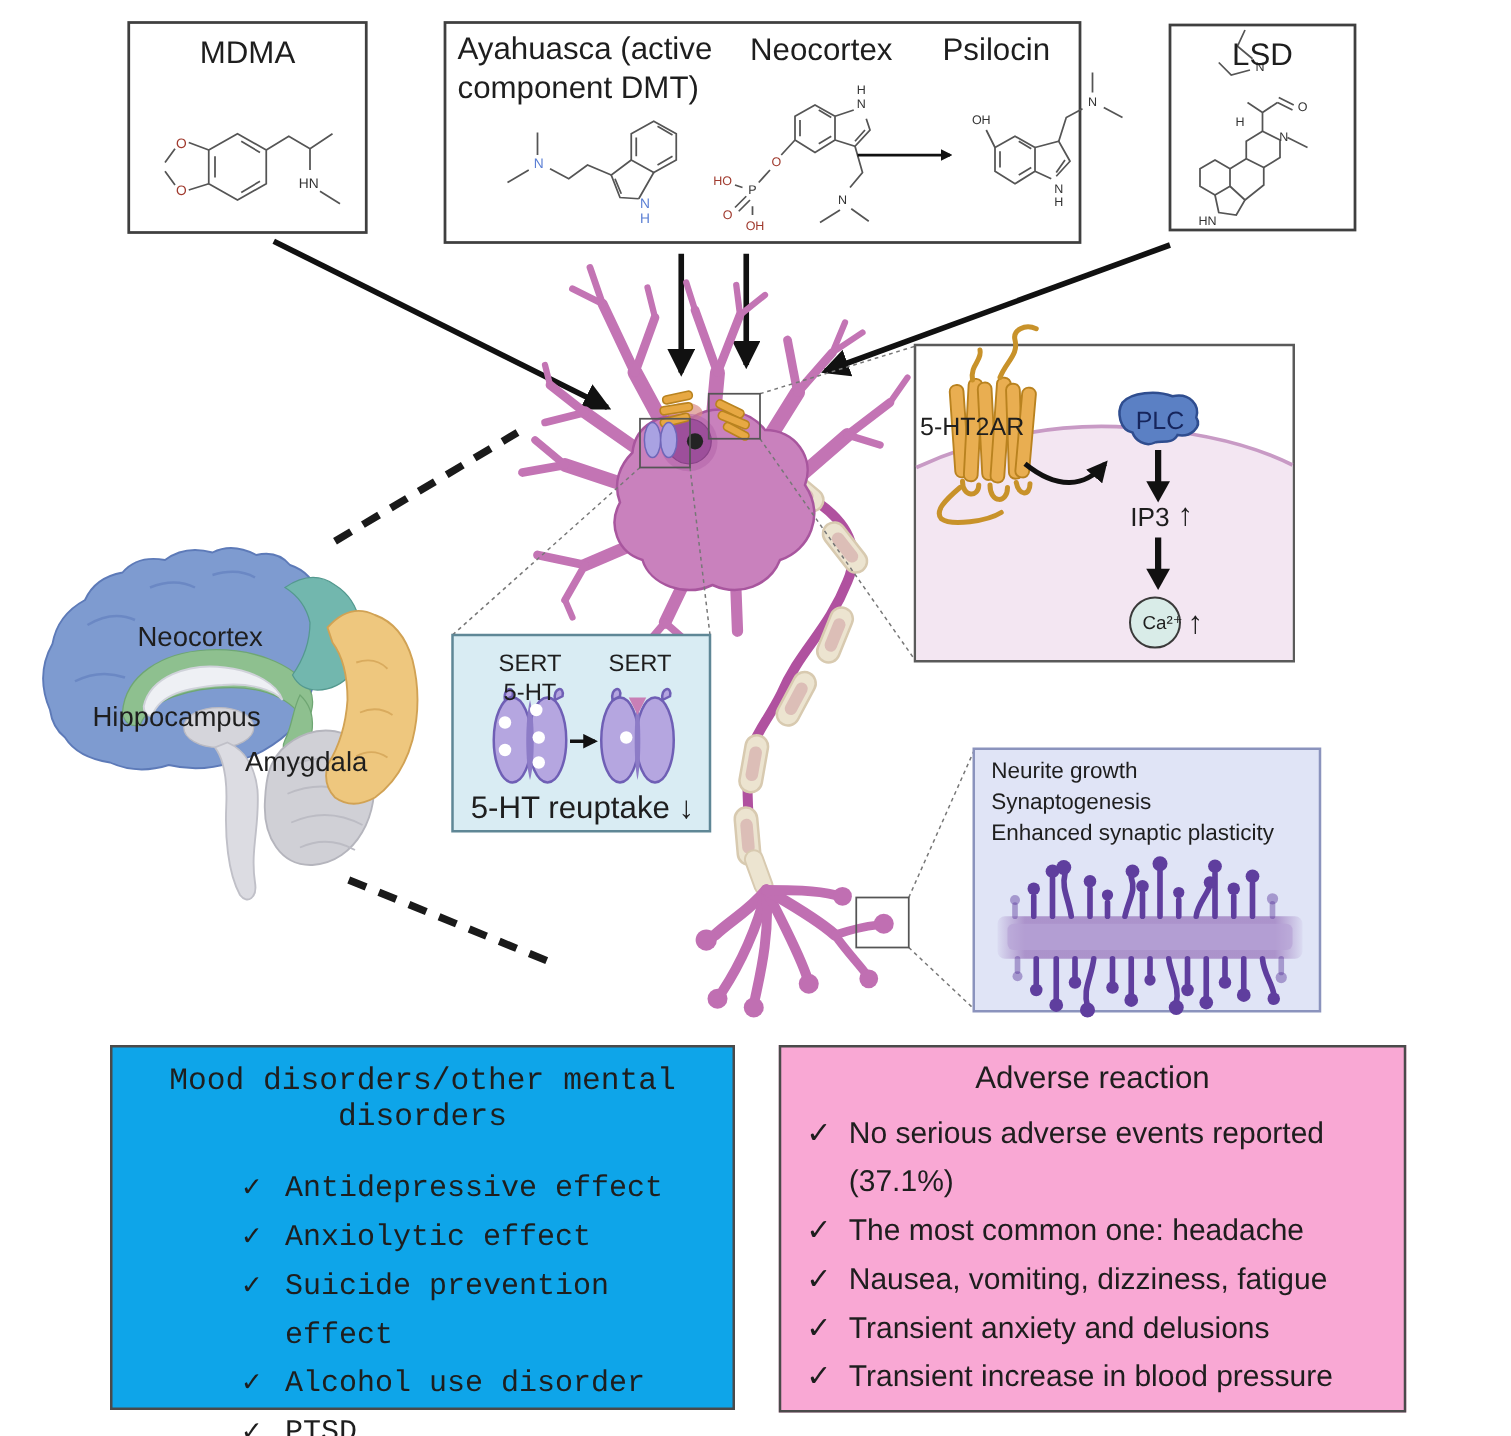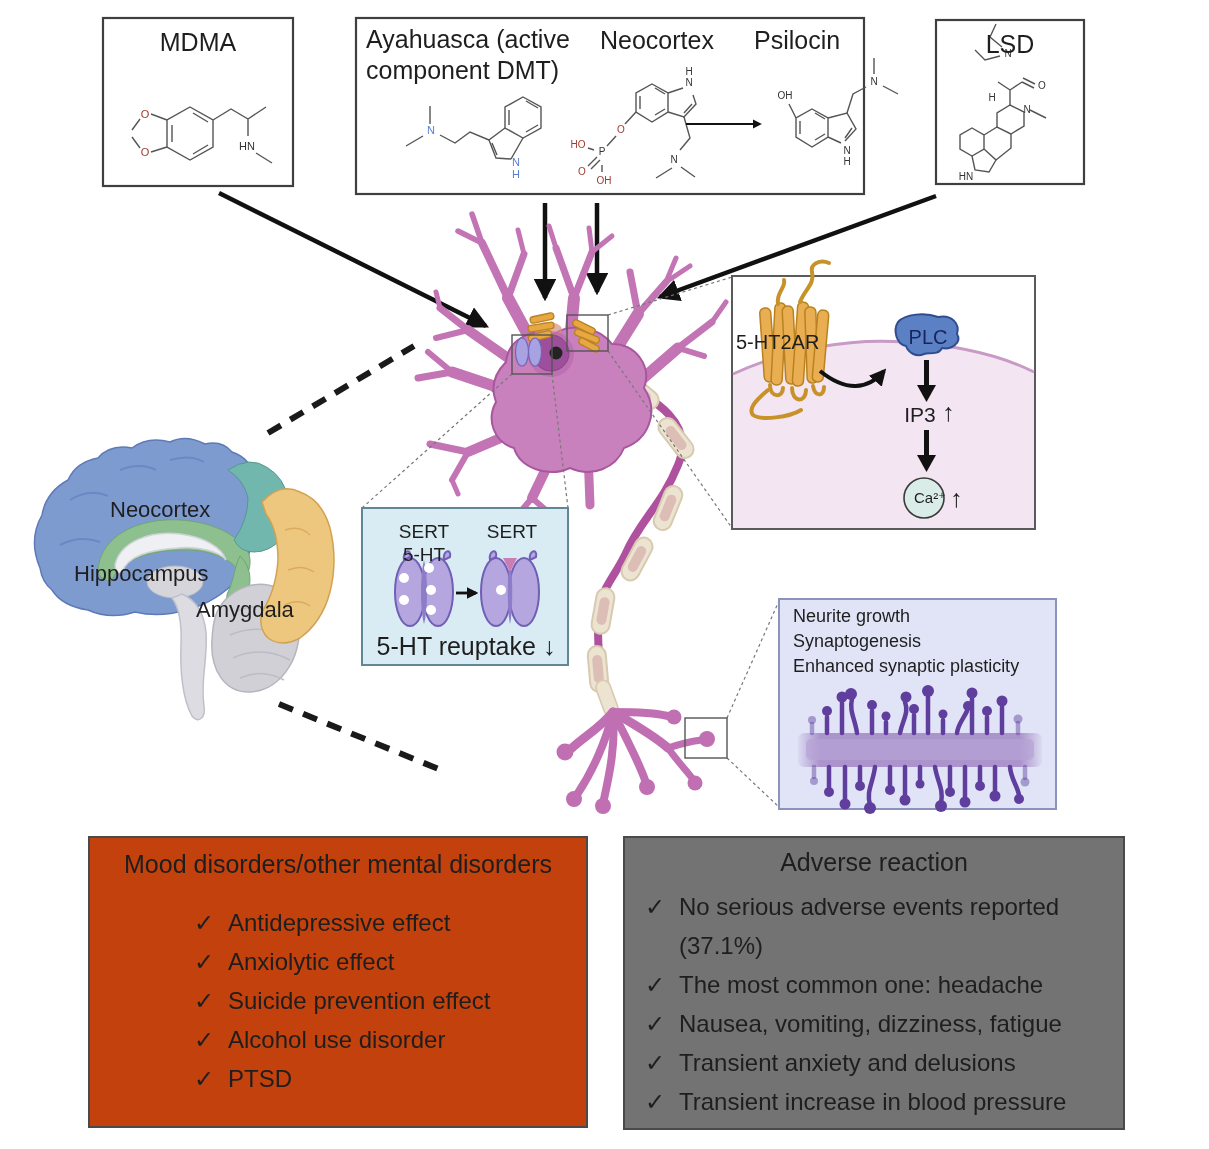--- a/index.html
+++ b/index.html
@@ -3,22 +3,22 @@
 <meta charset="utf-8">
 <style>
   html,body{margin:0;padding:0;background:#fff;}
   #canvas{position:relative;width:1209px;height:1149px;background:#fff;overflow:hidden;
           font-family:"Liberation Sans","DejaVu Sans",sans-serif;color:#1e1e1e;}
   #art{position:absolute;left:0;top:0;}
   .lbl{position:absolute;white-space:nowrap;color:#1e1e1e;}
   .wrap{white-space:normal;}
   .ctr{text-align:center;}
   .panelbox{position:absolute;border:2px solid #4a4a4a;box-sizing:border-box;}
-  #mood-box{left:88px;top:836px;width:500px;height:292px;background:#c2410c;}
-  #adverse-box{left:623px;top:836px;width:502px;height:294px;background:#737373;}
+  #mood-box{left:88px;top:836px;width:500px;height:292px;background:#0ea5e9;font-family:Liberation Mono, monospace;}
+  #adverse-box{left:623px;top:836px;width:502px;height:294px;background:#f9a8d4;}
   .box-title{font-size:25px;text-align:center;margin-top:12px;}
   .chk-list{margin-top:24px;}
   #adverse-box .chk-list{margin-top:10px;padding-left:20px;}
   #mood-box .chk-list{padding-left:104px;}
   .item{display:flex;font-size:24px;line-height:39px;}
   .chk{width:34px;flex:none;}
   .txt{flex:1;}
   .l2{}
   .drug-title{font-size:25px;}
   .brain-lbl{font-size:22px;}

